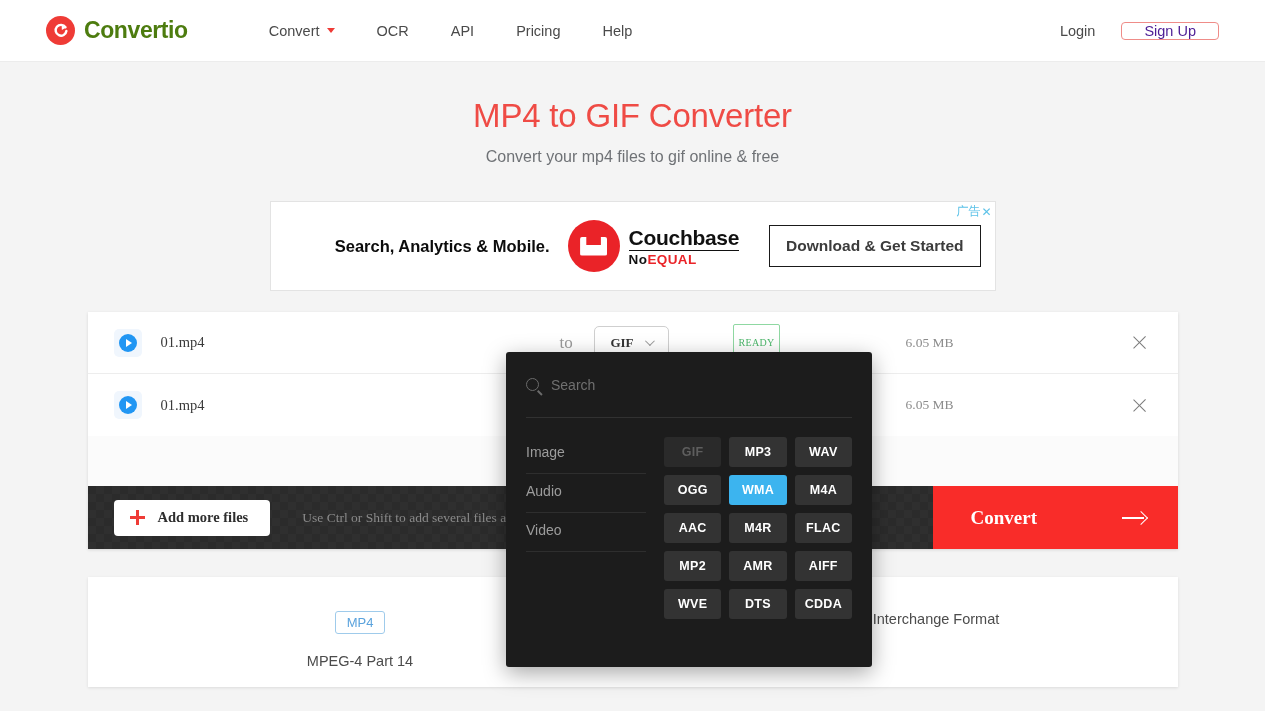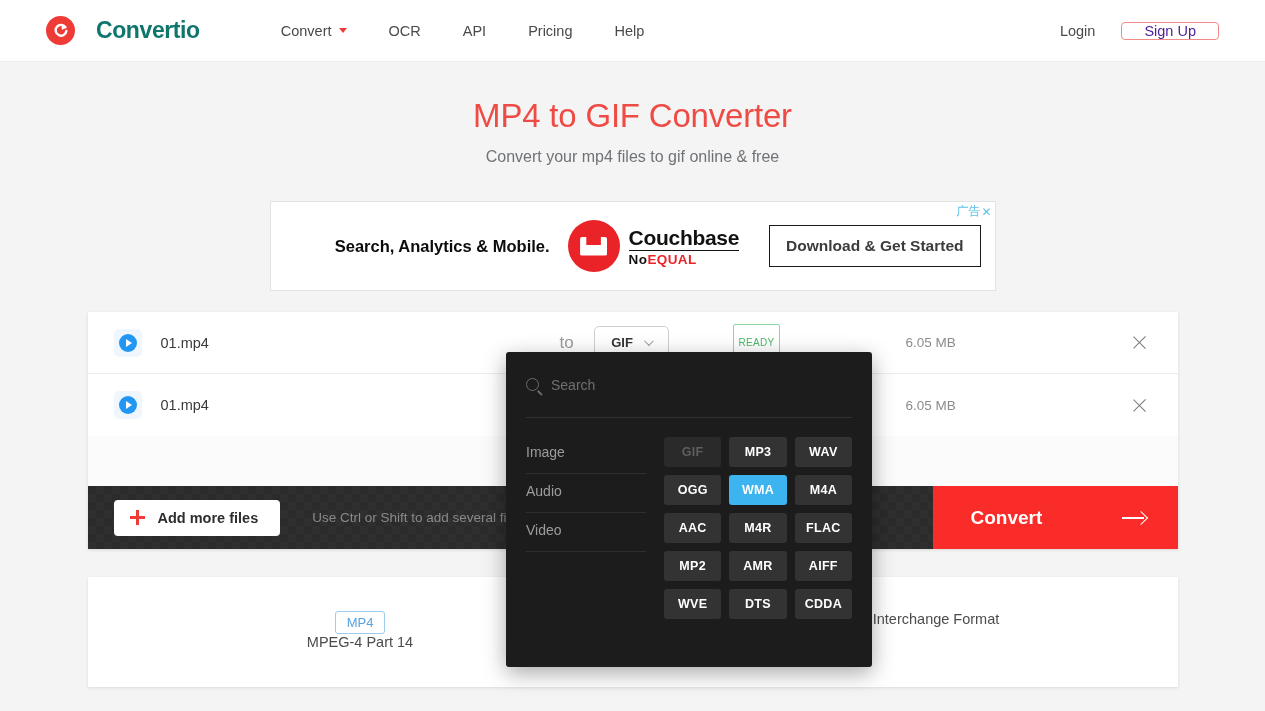--- a/index.html
+++ b/index.html
@@ -23,23 +23,22 @@
     z-index: 5;
   }
   .logo { display: flex; align-items: center; gap: 9px; cursor: pointer; }
   .logo-mark {
     width: 29px; height: 29px; border-radius: 50%;
     background: #ef3b36;
     display: flex; align-items: center; justify-content: center;
     position: relative;
   }
   .logo-text {
-    font-size: 23px; font-weight: bold; color: #0f766e;
+    font-size: 23px; font-weight: bold; color: #4d7c0f;
     letter-spacing: -0.4px;
-    margin-left: 12px;
   }
   .nav { display: flex; align-items: center; margin-left: 60px; gap: 0; }
   .nav-item {
     font-size: 14.5px; color: #4a4a4a;
     padding: 8px 21px; cursor: pointer;
     display: flex; align-items: center; gap: 7px;
     white-space: nowrap;
   }
   .chev-red {
     width: 0; height: 0;
@@ -109,20 +108,21 @@
     font-size: 15.5px; font-weight: bold; color: #3c3c3c;
     padding: 11px 16px; cursor: pointer; white-space: nowrap;
   }
 
   
   .card {
     width: 1090px; margin: 21px auto 0;
     background: #fff;
     box-shadow: 0 1px 3px rgba(0,0,0,0.12);
     position: relative;
+    font-family: Liberation Serif, serif;
   }
   .file-row {
     height: 62px; display: flex; align-items: center;
     border-bottom: 1px solid #ededed;
     padding: 0 0 0 26px;
     position: relative;
   }
   .file-row:nth-child(2) { border-bottom: none; }
   .play-icon {
     width: 28px; height: 28px; border-radius: 5px;
@@ -241,21 +241,21 @@
 
   
   .info-panel {
     width: 1090px; margin: 28px auto 0;
     background: #fff; height: 110px;
     box-shadow: 0 1px 3px rgba(0,0,0,0.10);
     display: flex;
   }
   .info-col {
     flex: 1; display: flex; flex-direction: column;
-    align-items: center; padding-top: 34px; 
+    align-items: center; padding-top: 34px; gap: 19px;
   }
   .fmt-badge {
     font-size: 13px; color: #5ba3dd;
     border: 1px solid #9fcbeb; border-radius: 3px;
     padding: 3px 11px;
   }
   .fmt-desc { font-size: 14.5px; color: #4c4c4c; }
 
   
   .dropdown {

